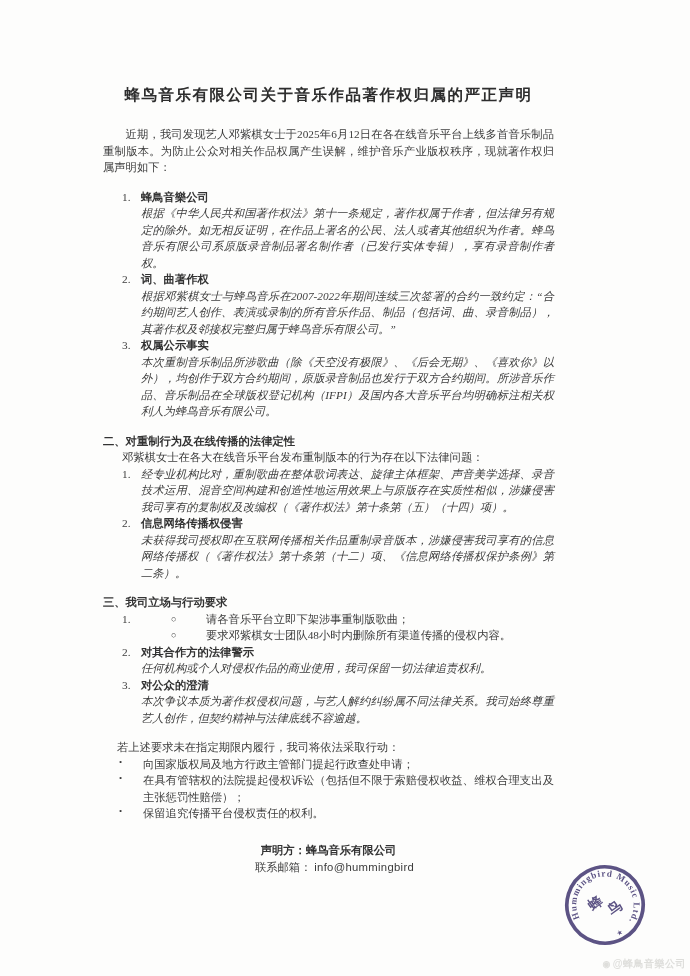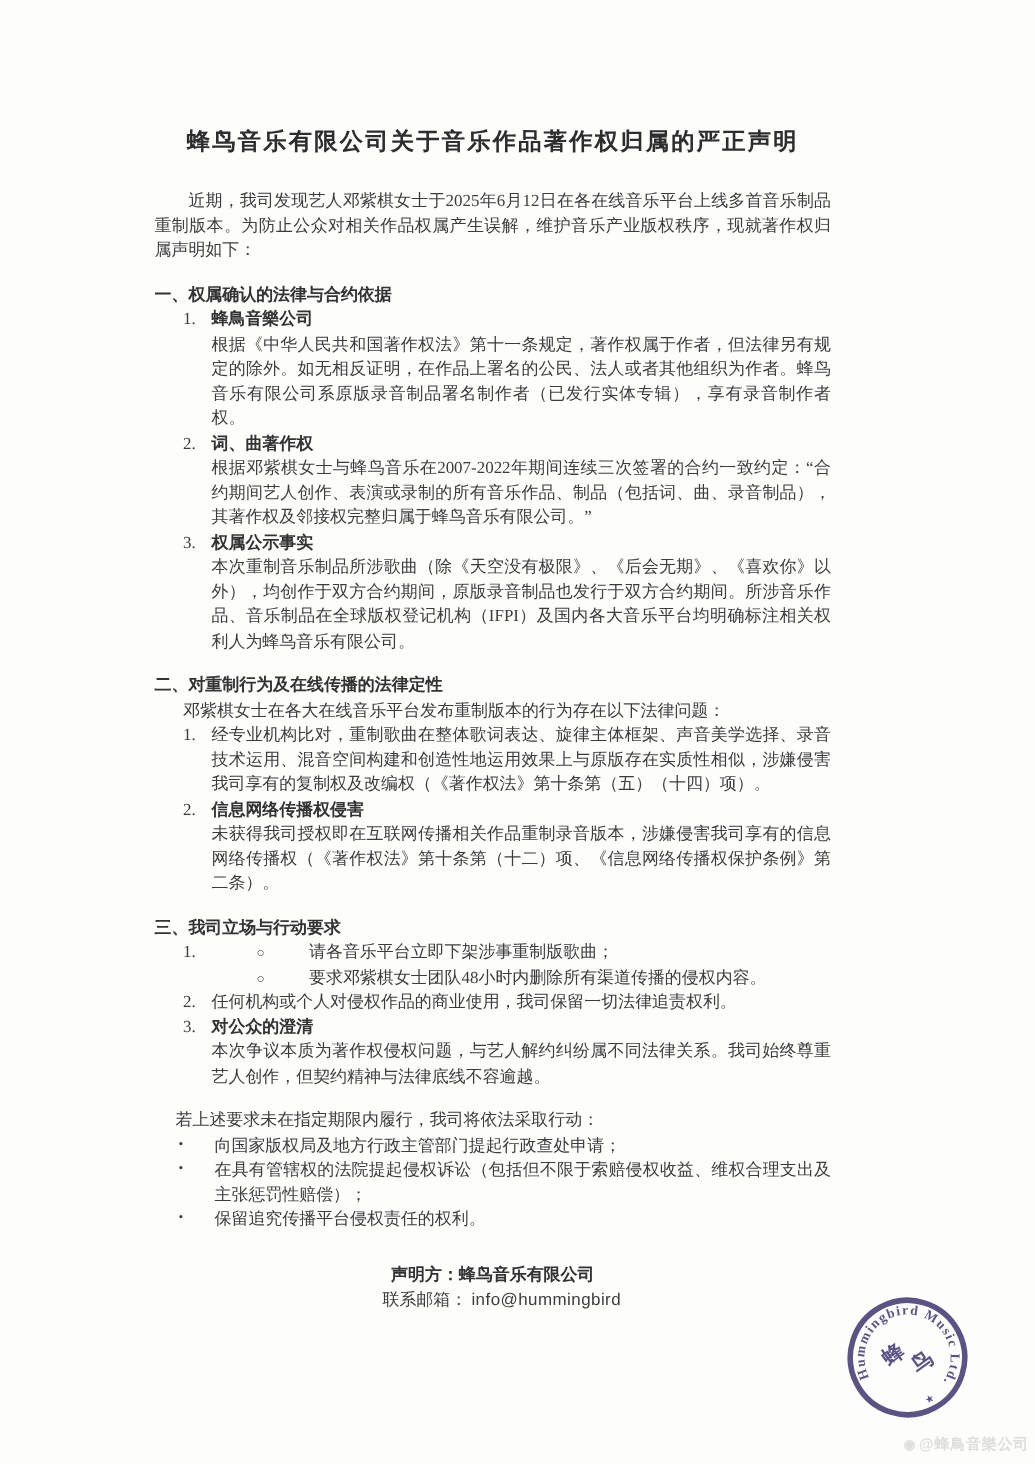--- a/index.html
+++ b/index.html
@@ -30,21 +30,21 @@
     text-align: justify;
     margin-bottom: 13px;
   }
   .section { margin-bottom: 13px; }
   .sec-heading { font-weight: bold; color: #333333; }
   .sec-intro { margin-left: 19px; text-align: justify; }
   .item { display: flex; }
   .item-num { flex: 0 0 auto; width: 19px; margin-left: 19px; }
   .item-content { flex: 1 1 auto; min-width: 0; }
   .item-title { font-weight: bold; color: #333333; }
-  .item-body { text-align: justify; }
+  .item-body { text-align: justify; font-style: italic; }
   .sub-bullet { display: flex; margin-left: 28px; }
   .sub-bullet-glyph { flex: 0 0 auto; width: 37px; font-size: 9px; padding-left: 2px; }
   .bullet-row { display: flex; margin-left: 14px; }
   .bullet-glyph { flex: 0 0 auto; width: 26px; font-size: 9px; padding-left: 2px; position: relative; top: -2px; }
   .bullet-text { flex: 1 1 auto; text-align: justify; }
   .footer { margin-top: 20px; text-align: center; }
   .declarer { font-weight: bold; color: #333333; }
   .contact { margin-top: 1px; margin-right: -12px; }
   .contact-email { font-family: Liberation Sans, sans-serif; letter-spacing: 0.3px; }
   .seal {
@@ -71,21 +71,20 @@
 <body>
 
 <div class="page">
   <div class="content">
 
     <div class="doc-title">蜂鸟音乐有限公司关于音乐作品著作权归属的严正声明</div>
 
     <div class="intro">近期，我司发现艺人邓紫棋女士于2025年6月12日在各在线音乐平台上线多首音乐制品重制版本。为防止公众对相关作品权属产生误解，维护音乐产业版权秩序，现就著作权归属声明如下：</div>
 
     <div class="section">
-      <div class="sec-heading">一、权属确认的法律与合约依据</div>
       <div class="item">
         <div class="item-num">1.</div>
         <div class="item-content">
           <div class="item-title">蜂鳥音樂公司</div>
           <div class="item-body">根据《中华人民共和国著作权法》第十一条规定，著作权属于作者，但法律另有规定的除外。如无相反证明，在作品上署名的公民、法人或者其他组织为作者。蜂鸟音乐有限公司系原版录音制品署名制作者（已发行实体专辑），享有录音制作者权。</div>
         </div>
       </div>
       <div class="item">
         <div class="item-num">2.</div>
         <div class="item-content">
@@ -131,20 +130,21 @@
           </div>
           <div class="sub-bullet">
             <div class="sub-bullet-glyph">○</div>
             <div class="bullet-text">要求邓紫棋女士团队48小时内删除所有渠道传播的侵权内容。</div>
           </div>
         </div>
       </div>
       <div class="item">
         <div class="item-num">2.</div>
         <div class="item-content">
+          <div class="item-title">对其合作方的法律警示</div>
           <div class="item-body">任何机构或个人对侵权作品的商业使用，我司保留一切法律追责权利。</div>
         </div>
       </div>
       <div class="item">
         <div class="item-num">3.</div>
         <div class="item-content">
           <div class="item-title">对公众的澄清</div>
           <div class="item-body">本次争议本质为著作权侵权问题，与艺人解约纠纷属不同法律关系。我司始终尊重艺人创作，但契约精神与法律底线不容逾越。</div>
         </div>
       </div>

